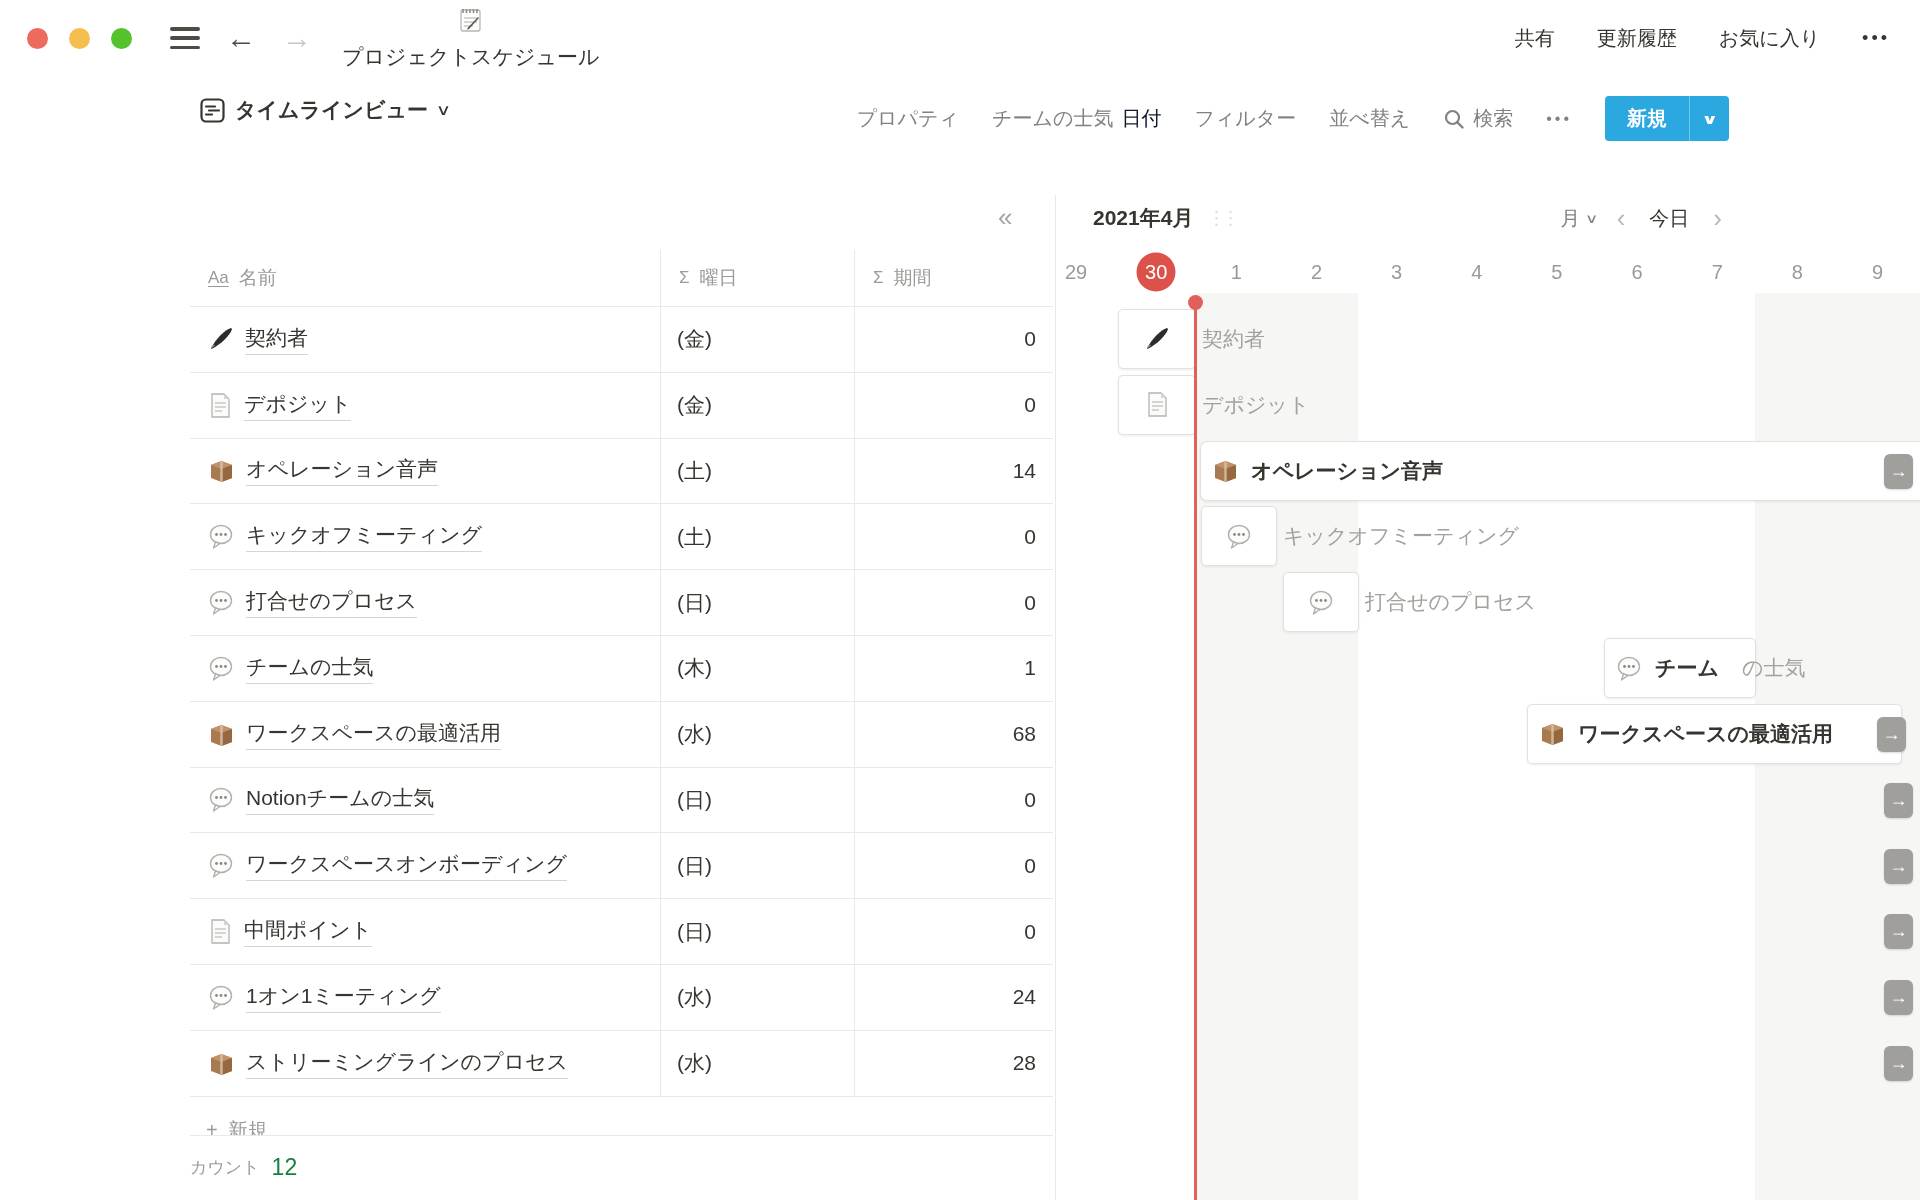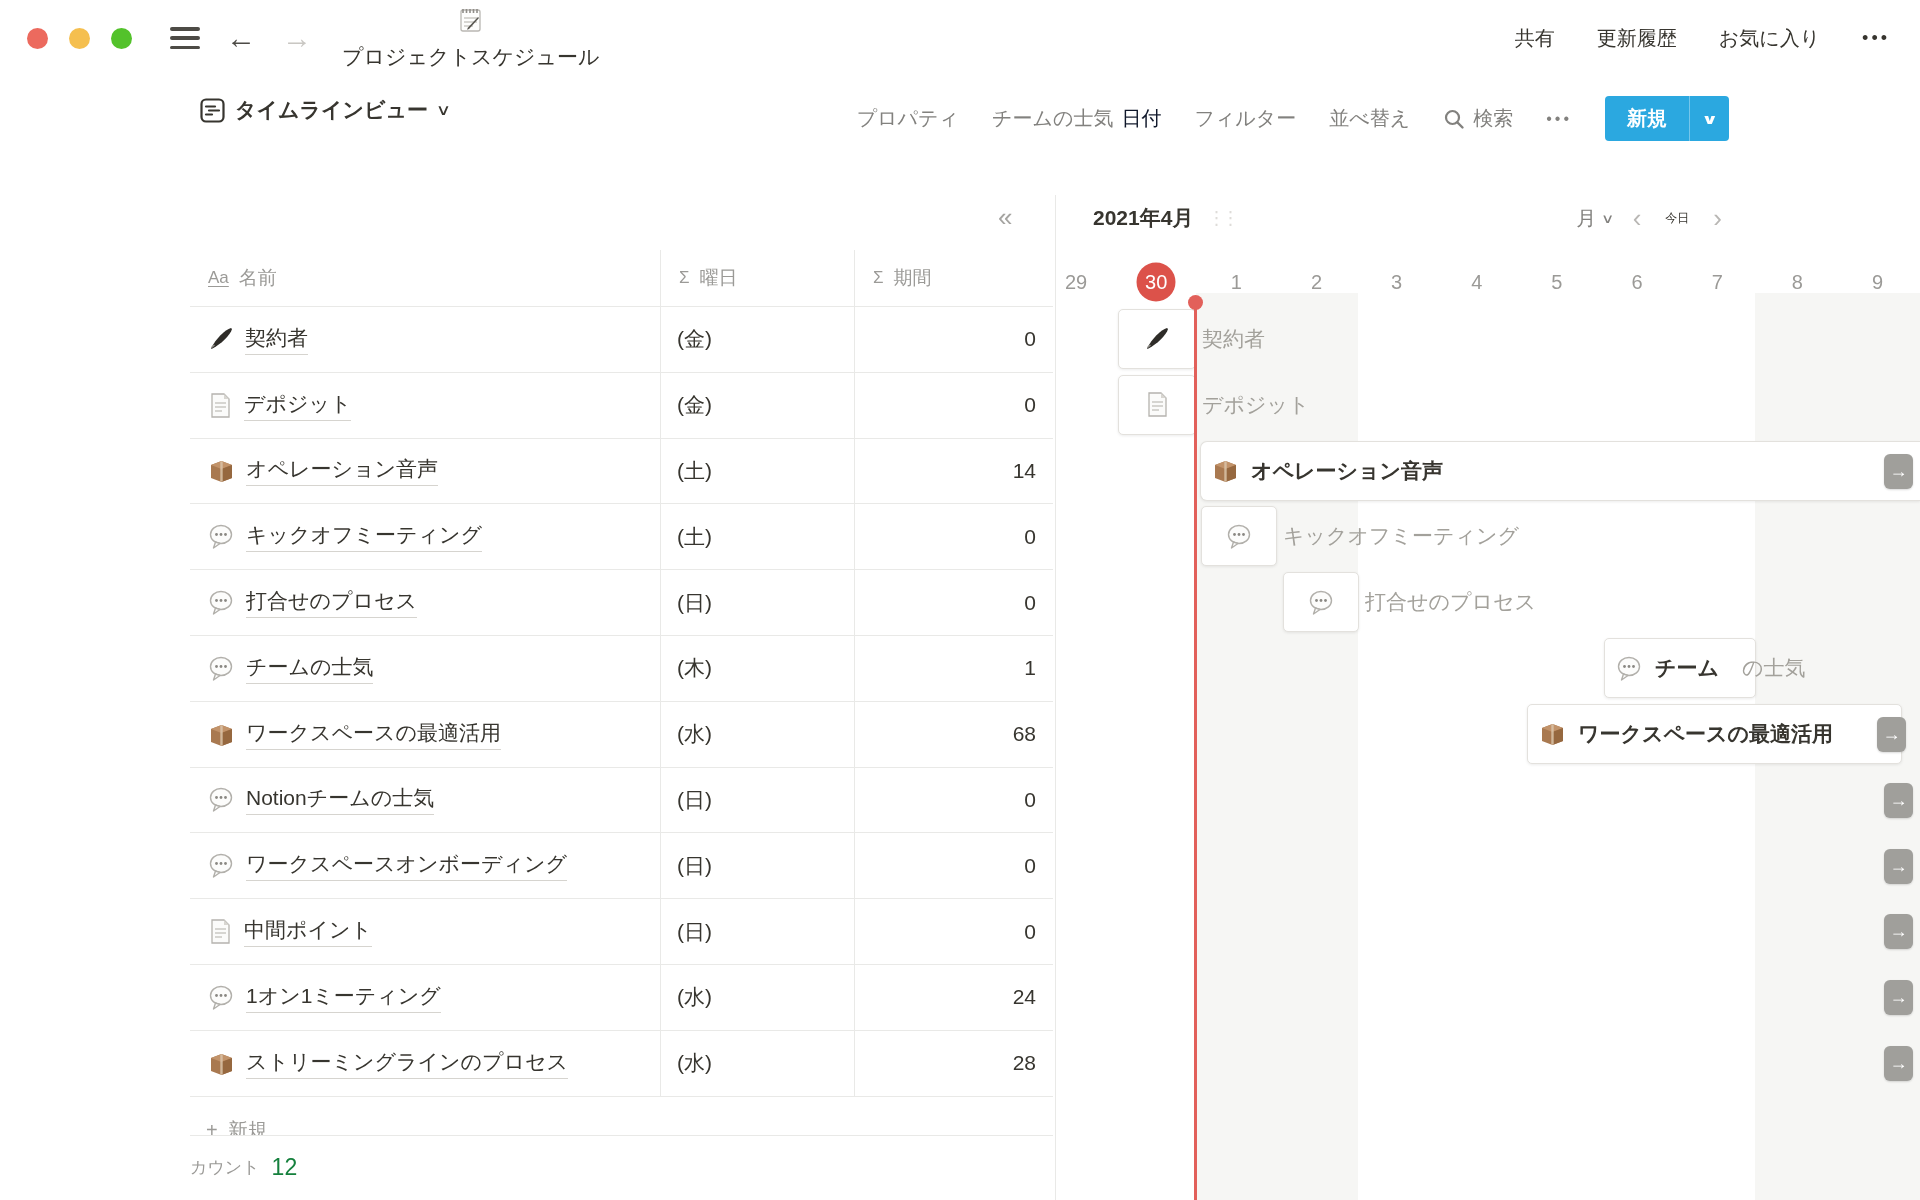--- a/index.html
+++ b/index.html
@@ -61,22 +61,22 @@
 
   
   #timeline { position:absolute; left:1062px; top:160px; width:858px; height:1040px; }
   #tl-header { position:absolute; left:0; top:30px; width:858px; height:56px; display:flex; align-items:center; }
   #tl-month { margin-left:31px; font-size:21px; font-weight:700; }
   #tl-drag { margin-left:14px; color:#dedcd9; font-size:18px; letter-spacing:-4px; }
   #tl-controls { margin-left:auto; margin-right:198px; display:flex; align-items:center; gap:20px; }
   #tl-scale { color:#82817e; font-size:20px; display:flex; gap:7px; align-items:center; cursor:pointer; }
   #tl-scale .chev{ font-size:13px; transform:scaleX(1.4); }
   .tl-nav { color:#b9b7b4; font-size:26px; cursor:pointer; line-height:1; }
-  #tl-today { font-size:12px; color:#37352f; cursor:pointer; margin:0 4px; }
-  #tl-dates { position:absolute; left:0; top:100px; width:858px; height:43px; }
+  #tl-today { font-size:20px; color:#37352f; cursor:pointer; margin:0 4px; }
+  #tl-dates { position:absolute; left:0; top:90px; width:858px; height:43px; }
   .dnum { position:absolute; top:50%; transform:translate(-50%,-50%); color:#9b9a97; font-size:20px; }
   .dnum.today { width:39px; height:39px; border-radius:50%; color:#fff; display:flex; align-items:center; justify-content:center; font-weight:500; }
   #tl-body { position:absolute; left:0; top:133px; width:858px; height:907px; overflow:hidden; }
   .band { position:absolute; top:0; height:907px; }
   #redline { position:absolute; width:3px; z-index:6; }
   #reddot { position:absolute; width:15px; height:15px; border-radius:50%; z-index:6; }
   .card { position:absolute; height:60px; background:#fff; border:1px solid #e3e1dd;
     box-shadow:0 1px 3px rgba(15,15,15,0.08); border-radius:5px; display:flex; align-items:center; z-index:2; cursor:pointer; }
   .card.flatright { border-radius:7px 0 0 7px; border-right:none; }
   .card .cicon { margin-left:11px; flex:0 0 auto; display:flex; }

